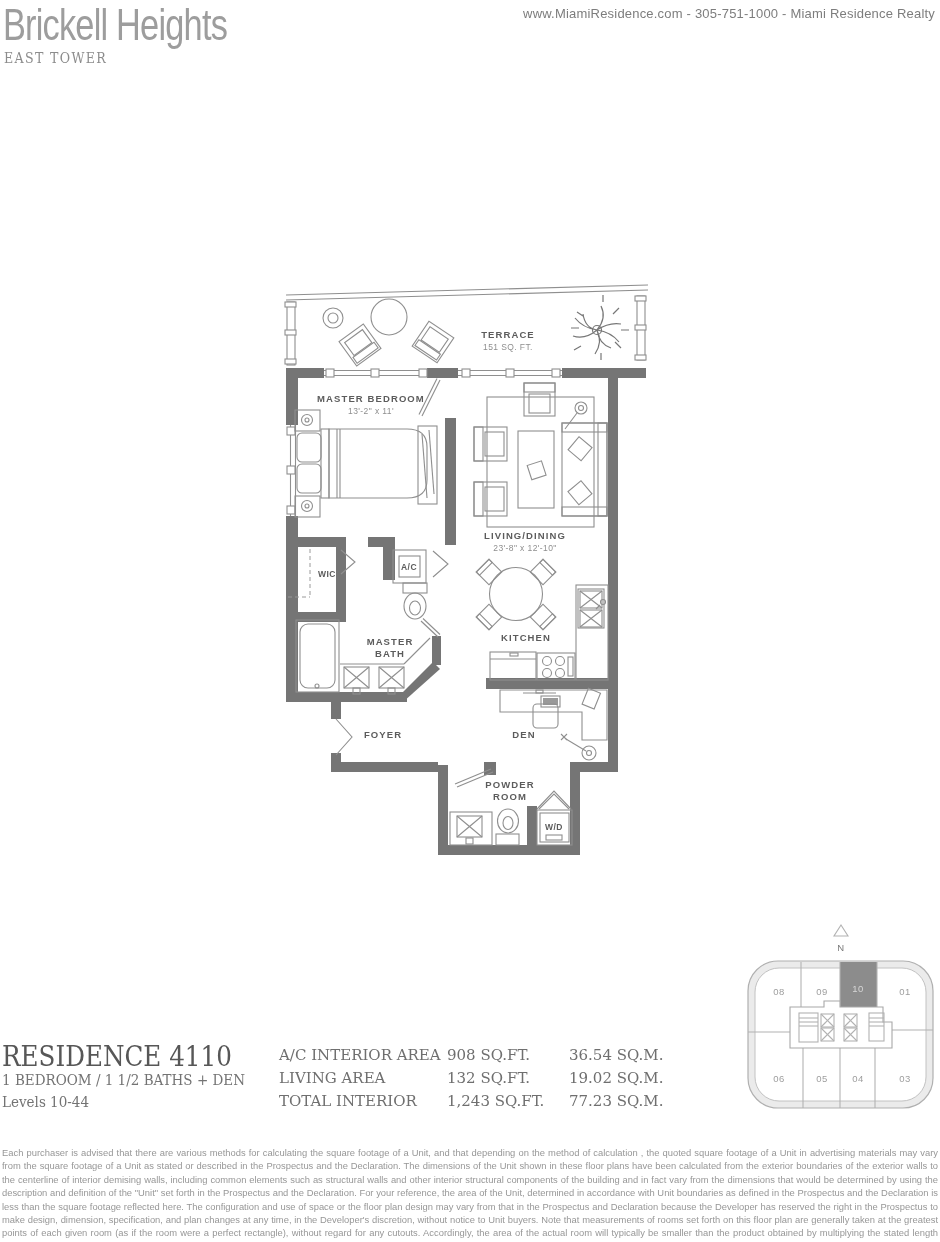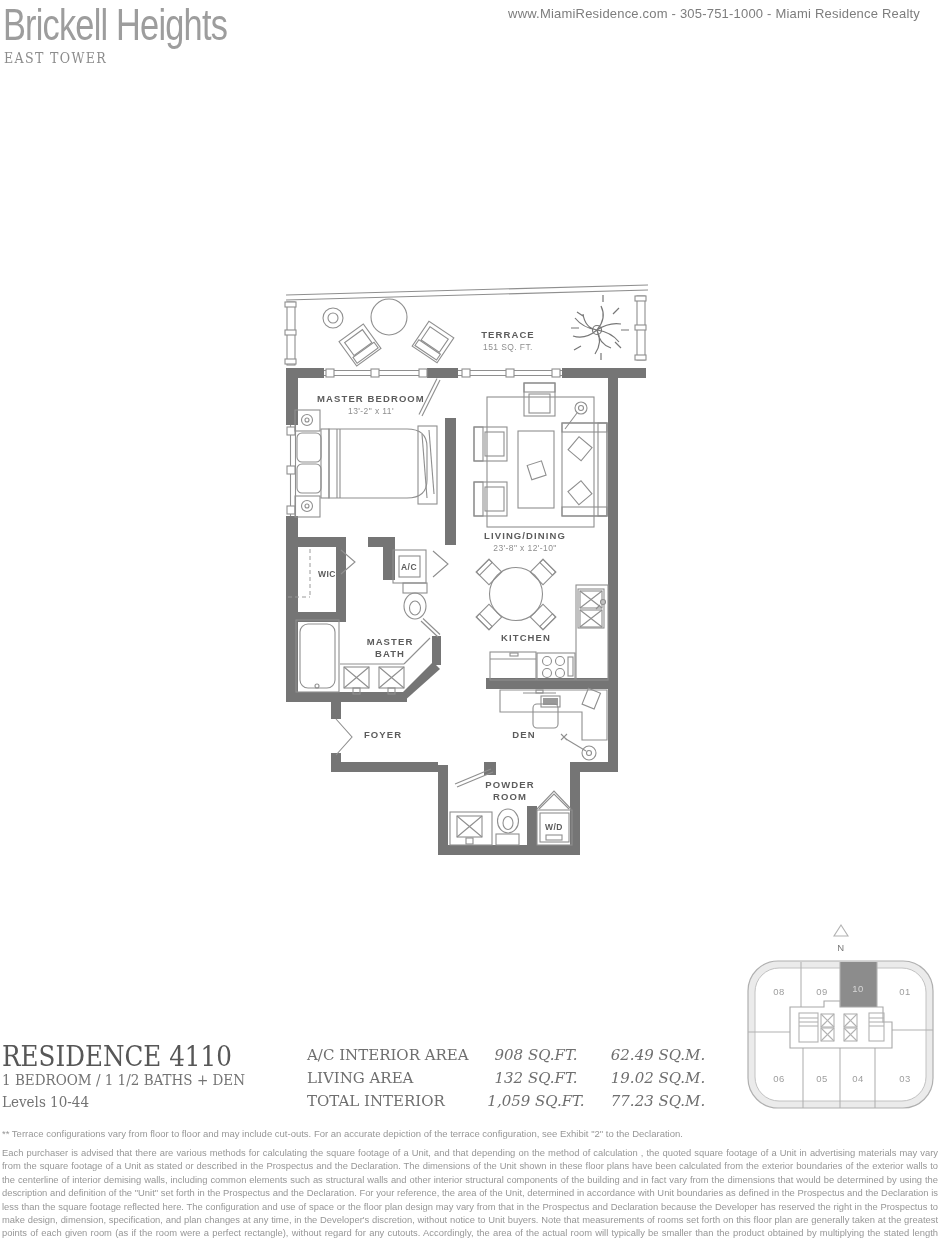--- a/index.html
+++ b/index.html
@@ -1,32 +1,32 @@
 <!DOCTYPE html>
 <html><head>
 <meta charset="utf-8">
 <style>
   html,body { margin:0; padding:0; background:#fff; }
   .page { position:relative; width:940px; height:1242px; background:#ffffff; overflow:hidden;
           font-family:"Liberation Sans",sans-serif; }
   .abs { position:absolute; }
   .brand { left:3px; top:0px; font-size:44px; color:#9d9d9d; letter-spacing:-1px;
            transform:scaleX(.78); transform-origin:0 0; white-space:nowrap; font-weight:400; }
-  .contact { right:20px; top:6px; font-size:13px; color:#7d7d7d; letter-spacing:.2px; }
+  .contact { right:5px; top:6px; font-size:13px; color:#7d7d7d; letter-spacing:.2px; }
   .tower { left:4px; top:50px; font-family:"DejaVu Serif",serif; font-size:14px; color:#8c8c8c;
            letter-spacing:1.5px; transform:scaleX(.9); transform-origin:0 0; white-space:nowrap; }
   .res-title { left:2px; top:1040px; font-family:"DejaVu Serif",serif; font-size:28px; color:#575757;
            transform:scaleX(.88); transform-origin:0 0; white-space:nowrap; }
   .res-sub { left:2px; top:1071px; font-family:"DejaVu Serif",serif; font-size:15px; color:#737373;
            transform:scaleX(.9); transform-origin:0 0; white-space:nowrap; }
   .res-lvl { left:2px; top:1093px; font-family:"DejaVu Serif",serif; font-size:15px; color:#737373;
            transform:scaleX(.9); transform-origin:0 0; white-space:nowrap; }
   .areas { left:279px; top:1044px; display:grid; grid-template-columns:168px 122px 122px;
-           font-family:"DejaVu Serif",serif; font-size:15px; color:#6f6f6f; line-height:23.2px;margin-left:28px; }
-  .areas .val { text-align:center;font-style:italic; }
+           font-family:"DejaVu Serif",serif; font-size:15px; color:#6f6f6f; line-height:23.2px; }
+  .areas .val { text-align:left; }
   .note { left:2px; top:1128px; width:936px; font-size:9.5px; color:#979797; }
   .legal { left:2px; top:1146px; width:936px; font-size:9.4px; line-height:13.4px; color:#979797;
            text-align:justify; }
   
   .wall { fill:#757575; stroke:none; }
   .tl  { fill:none; stroke:#8f8f8f; stroke-width:1.1; }
   .tlw { fill:#ffffff; stroke:#8f8f8f; stroke-width:1.1; }
   .lbl { font:bold 9.5px "Liberation Sans",sans-serif; fill:#5c5c5c; letter-spacing:1.1px; text-anchor:middle; }
   .dim { font:8.5px "Liberation Sans",sans-serif; fill:#8f8f8f; letter-spacing:.4px; text-anchor:middle; }
   .sm  { font:bold 8.5px "Liberation Sans",sans-serif; fill:#5c5c5c; letter-spacing:.5px; text-anchor:middle; }
@@ -349,25 +349,24 @@
     <text class="kltxt" x="905" y="1082">03</text>
   </svg>
 
   <div class="abs res-title">RESIDENCE 4110</div>
   <div class="abs res-sub">1 BEDROOM / 1 1/2 BATHS + DEN</div>
   <div class="abs res-lvl">Levels 10-44</div>
 
   <div class="abs areas">
     <div>A/C INTERIOR AREA</div>
     <div class="val">908 SQ.FT.</div>
-    <div class="val">62.49 SQ.M.</div>
+    <div class="val">36.54 SQ.M.</div>
     <div>LIVING AREA</div>
     <div class="val">132 SQ.FT.</div>
     <div class="val">19.02 SQ.M.</div>
     <div>TOTAL INTERIOR</div>
-    <div class="val">1,059 SQ.FT.</div>
+    <div class="val">1,243 SQ.FT.</div>
     <div class="val">77.23 SQ.M.</div>
   </div>
 
-  <div class="abs note">** Terrace configurations vary from floor to floor and may include cut-outs.  For an accurate depiction of the terrace configuration, see Exhibit "2" to the Declaration.</div>
   <div class="abs legal">Each purchaser is advised that there are various methods for calculating the square footage of a Unit, and that depending on the method of calculation , the quoted square footage of a Unit in advertising materials may vary from the square footage of a Unit as stated or described in the Prospectus and the Declaration.  The dimensions of the Unit shown in these floor plans have been calculated from the exterior boundaries of the exterior walls to the centerline of interior demising walls, including common elements such as structural walls and other interior structural components of the building and in fact vary from the dimensions that would be determined by using the description and definition of the "Unit" set forth in the Prospectus and the Declaration.  For your reference, the area of the Unit, determined in accordance with Unit boundaries as defined in the Prospectus and the Declaration is less than the square footage reflected here. The configuration and use of space or the floor plan design may vary from that in the Prospectus and Declaration because the Developer has reserved the right in the Prospectus to make design, dimension, specification, and plan changes at any time, in the Developer's discretion, without notice to Unit buyers. Note that measurements of rooms set forth on this floor plan are generally taken at the greatest points of each given room (as if the room were a perfect rectangle), without regard for any cutouts.  Accordingly, the area of the actual room will typically be smaller than the product obtained by multiplying the stated length times width.  All dimensions are approximate and may vary with actual construction, and all floor plans and development plans are subject to change.  The furnishings and décor illustrated are not included with the purchase of the Unit. See Prospectus for additional information regarding what is offered with the Unit and the calculation of Unit square footage and dimensions.</div>
 
 </div>
 
 </body></html>

